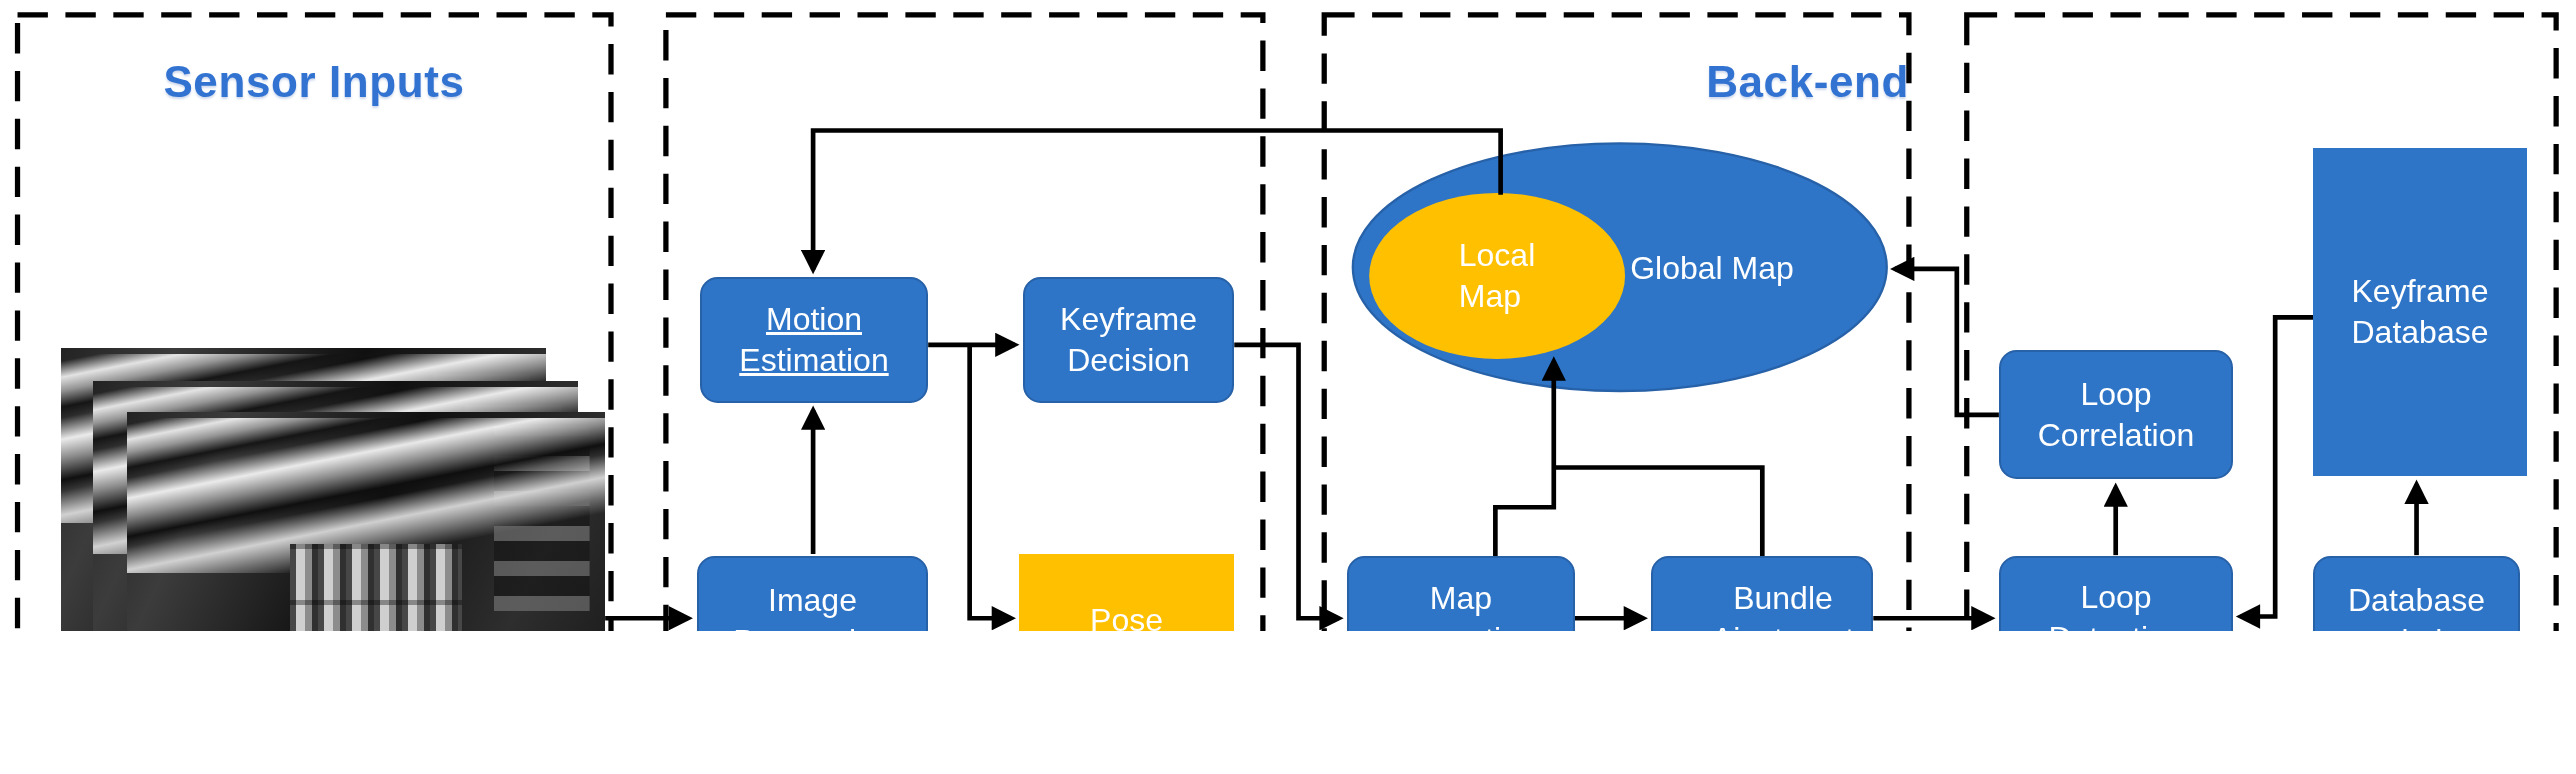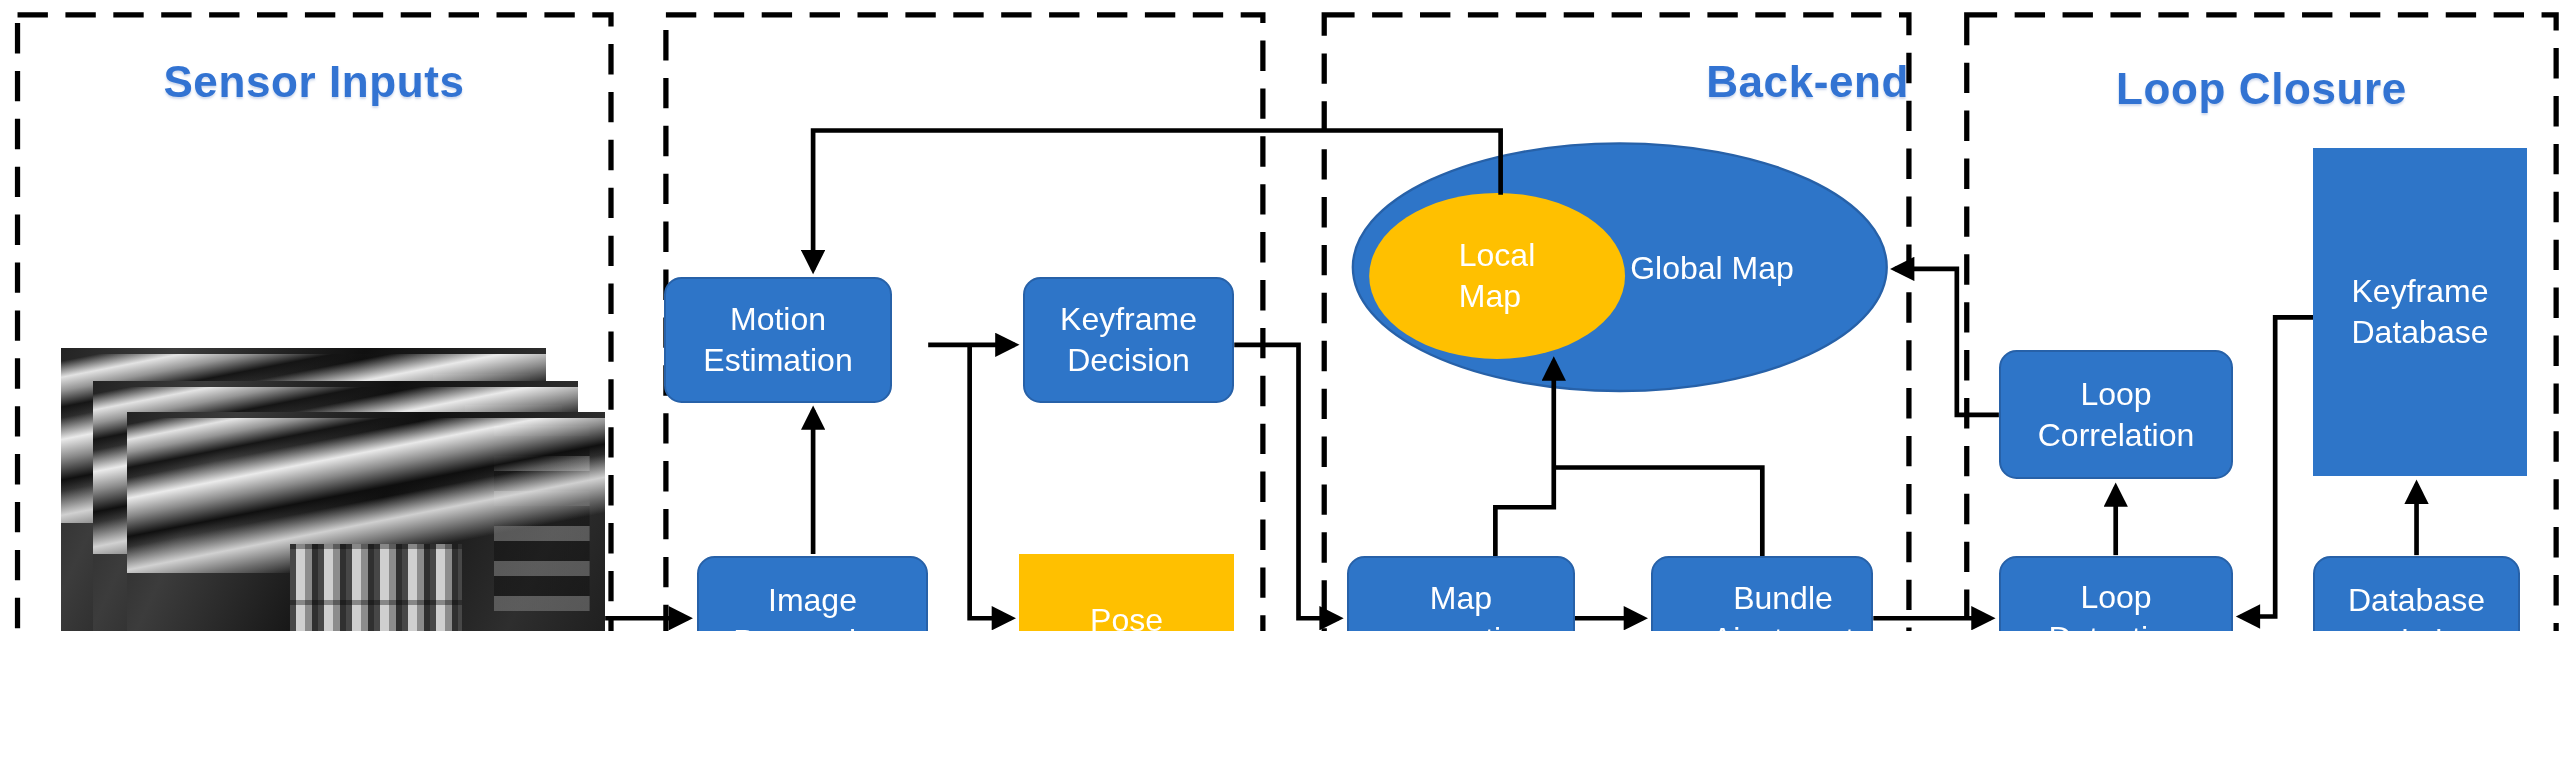--- a/index.html
+++ b/index.html
@@ -97,23 +97,22 @@
       <path d="M3422 710 H3350 V460 H3244" marker-end="url(#ah)"></path>
       <path d="M3622 950 V834" marker-end="url(#ah)"></path>
       <path d="M3960 543 H3895 V1055 H3836" marker-end="url(#ah)"></path>
       <path d="M3622 1164 V1250 H4137 V1186" marker-end="url(#ah)"></path>
       <path d="M4137 950 V829" marker-end="url(#ah)"></path>
     </g>
   </svg>
 
   <div class="section-title" style="left:17.5px;top:57px;width:593px;">Sensor Inputs</div>
   <div class="section-title" style="left:1324px;top:57px;width:585px;text-align:right;">Back-end</div>
-  <div class="section-title" style="left:1967px;top:64px;width:589px;">Loop Closure</div>
 
-  <div class="node" style="left:664px;top:277px;width:228px;height:126px;">Motion
+  <div class="node" style="left:700px;top:277px;width:228px;height:126px;text-decoration:underline;">Motion
 Estimation</div>
   <div class="node" style="left:1023px;top:277px;width:211px;height:126px;">Keyframe
 Decision</div>
   <div class="node" style="left:697px;top:556px;width:231px;height:129px;">Image
 Processing</div>
   <div class="node square orange" style="left:1019px;top:554px;width:215px;height:133px;">Pose</div>
 
   <div class="map-label" style="left:1369px;top:193px;width:256px;height:166px;">Local
 Map</div>
   <div class="map-label" style="left:1630px;top:248px;width:164px;height:41px;">Global Map</div>

